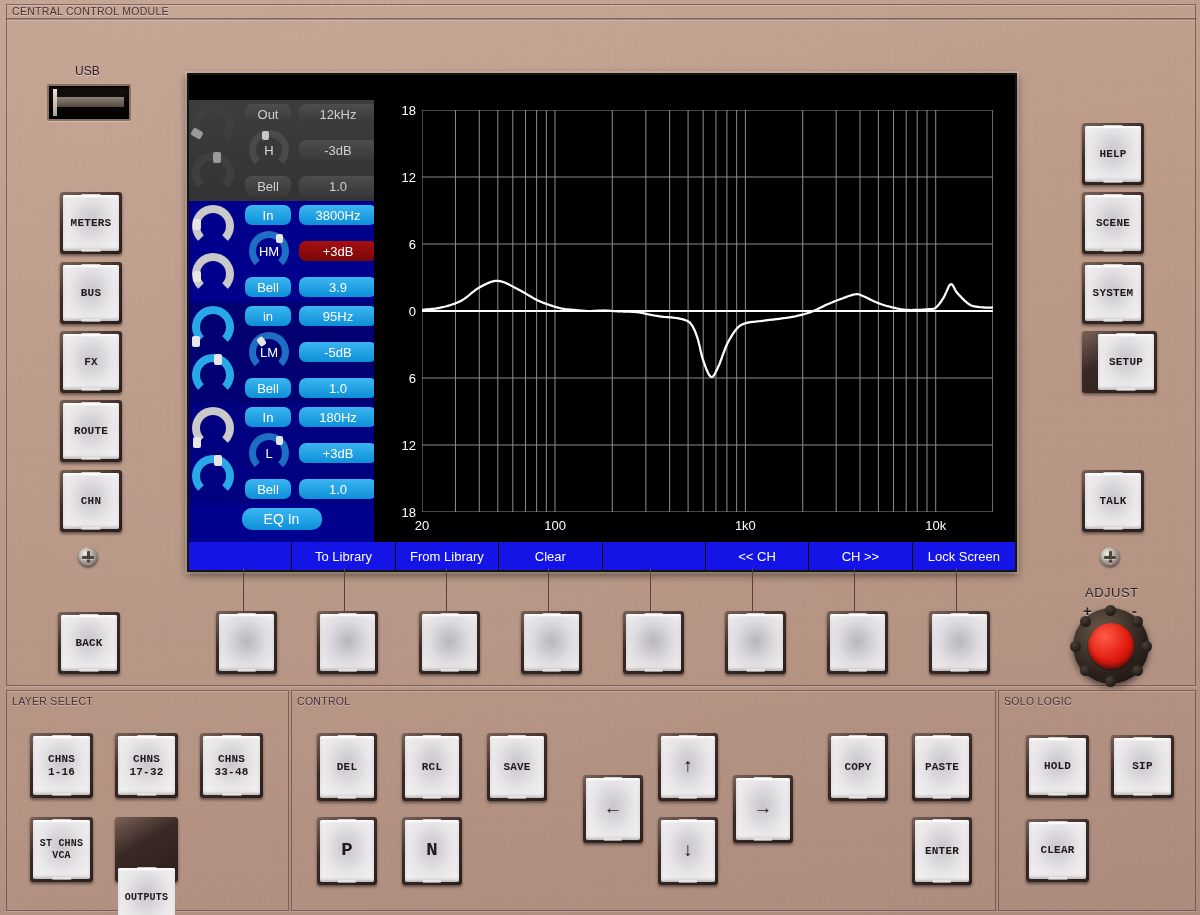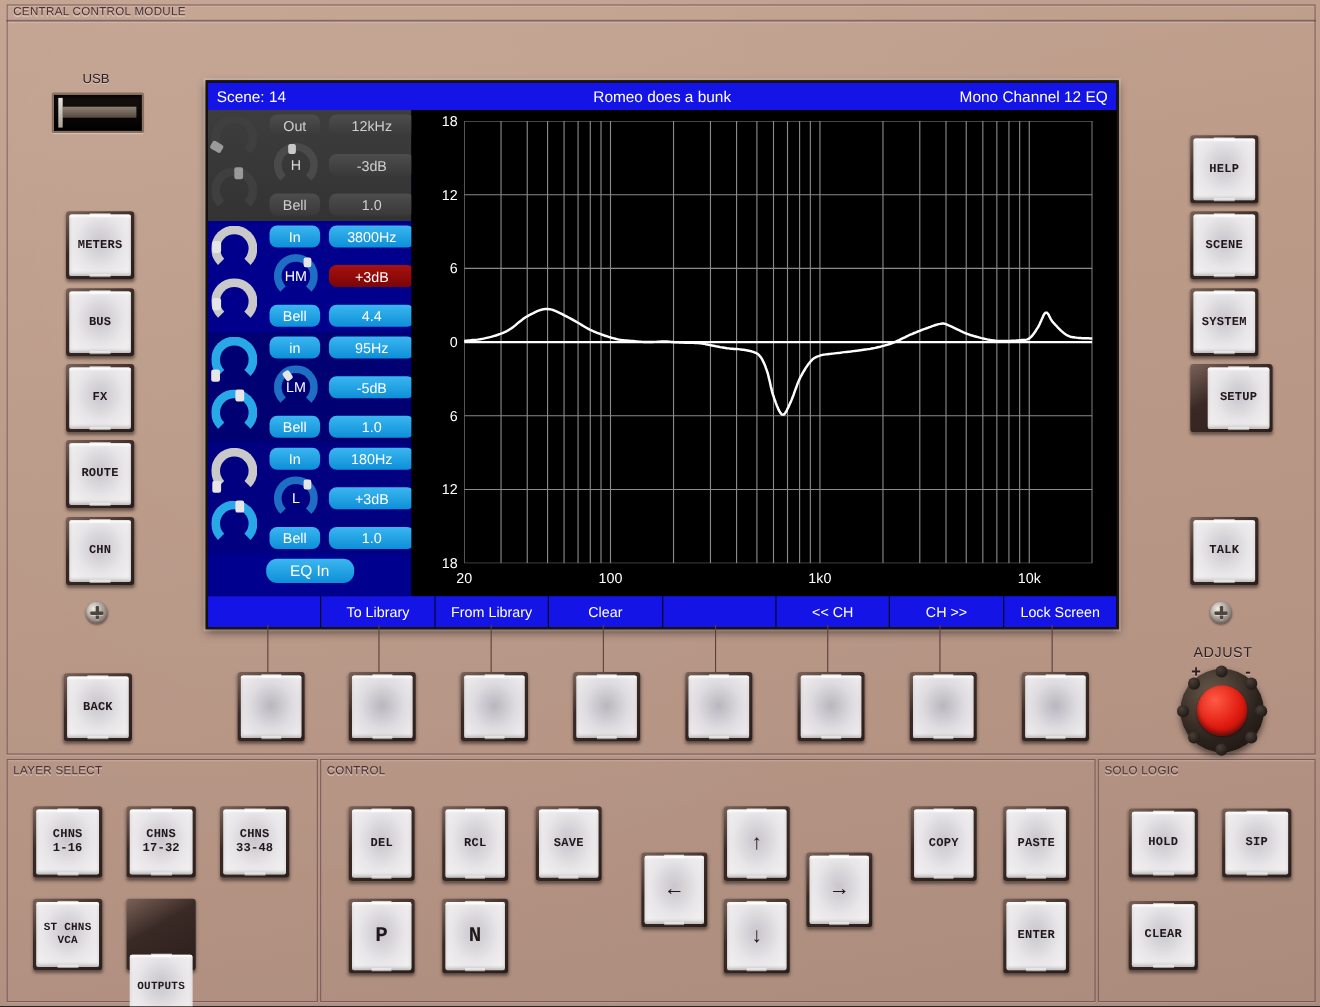--- a/index.html
+++ b/index.html
@@ -269,25 +269,20 @@
   <div class="panel" style="left:6px;top:4px;width:1188px;height:14px;"></div>
   <div class="panel-label" style="left:12px;top:5px;">CENTRAL CONTROL MODULE</div>
 
   <div class="panel" style="left:6px;top:18px;width:1188px;height:666px;"></div>
 
   <div class="usb-label" style="left:75px;top:64px;">USB</div>
   <div class="usb-port" style="left:47px;top:84px;width:80px;height:33px;"></div>
 
   <div id="screen" style="left:187px;top:73px;width:826px;height:495px;">
 
-    <div class="lcd-titlebar">
-      <span class="tb-left">Scene: 14</span>
-      <span class="tb-center">Romeo does a bunk</span>
-      <span class="tb-right">Mono Channel 12 EQ</span>
-    </div>
 
     <div id="eqstrip">
 
       <div class="eqband b-out">
         <div class="knobcol">
           <div class="knob big dark" style="left:3px;top:2px;">
             <div class="knob-pointer" style="left:-7px;top:16px;transform:rotate(-60deg);background:#9a9a9a;"></div>
           </div>
           <div class="knob big dark" style="left:3px;top:50px;">
             <div class="knob-pointer" style="left:13px;top:-8px;background:#9a9a9a;"></div>
@@ -321,21 +316,21 @@
           <div class="pill cyan sw" style="left:4px;top:2px;">In</div>
           <div class="knob mid" style="left:8px;top:28px;">
             <div class="knob-pointer" style="left:20px;top:-4px;width:7px;height:9px;"></div>
             <span class="knob-label">HM</span>
           </div>
           <div class="pill cyan sw" style="left:4px;top:74px;">Bell</div>
         </div>
         <div class="valcol">
           <div class="pill cyan val" style="left:0;top:2px;">3800Hz</div>
           <div class="pill red val" style="left:0;top:38px;">+3dB</div>
-          <div class="pill cyan val" style="left:0;top:74px;">4.4</div>
+          <div class="pill cyan val" style="left:0;top:74px;">3.9</div>
         </div>
       </div>
 
       <div class="eqband b-lm">
         <div class="knobcol">
           <div class="knob big cyan" style="left:3px;top:2px;">
             <div class="knob-pointer" style="left:-8px;top:22px;"></div>
           </div>
           <div class="knob big cyan" style="left:3px;top:50px;">
             <div class="knob-pointer" style="left:14px;top:-8px;"></div>

